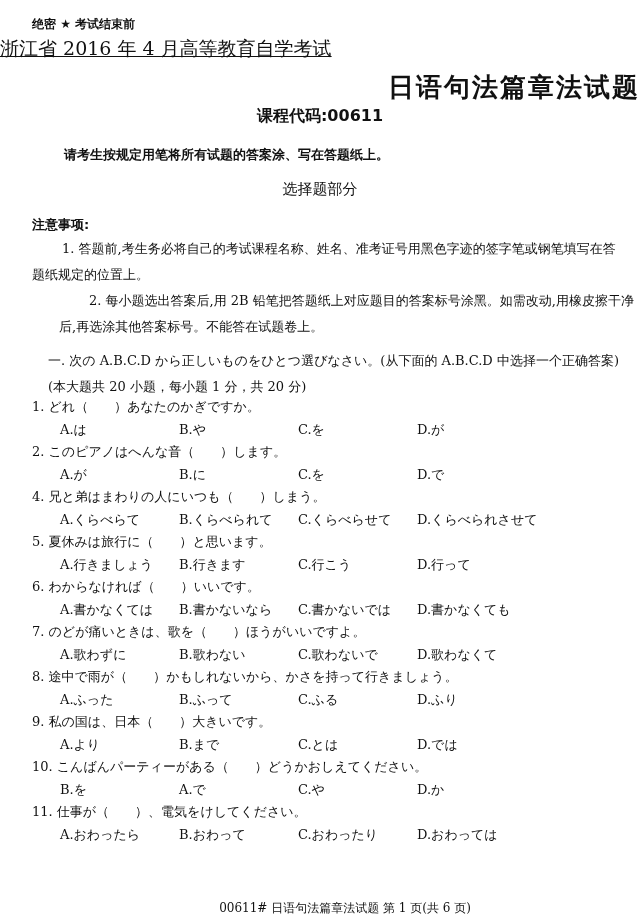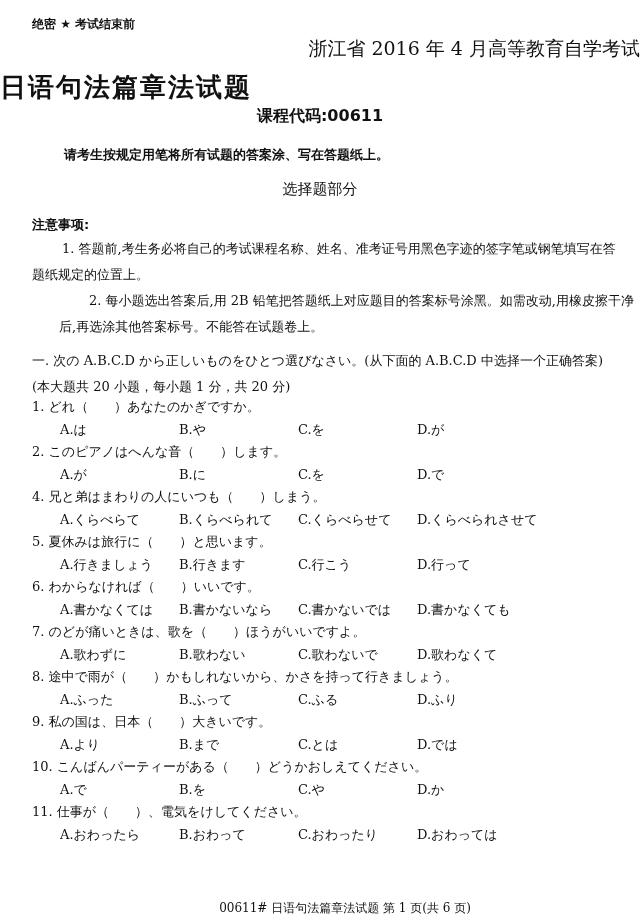--- a/index.html
+++ b/index.html
@@ -3,28 +3,28 @@
 <meta charset="utf-8">
 <style>
   html, body { margin: 0; padding: 0; background: #ffffff; }
   body {
     width: 640px; height: 924px; position: relative; overflow: hidden;
     color: #111111;
     font-family: "DejaVu Serif", "Liberation Serif", serif;
   }
   .abs { position: absolute; white-space: nowrap; }
   .secret { left: 32px; top: 8px; font-size: 12px; font-family: "DejaVu Sans", sans-serif; font-weight: bold; margin-top: 8px; }
-  .exam-title { left: 0; width: 640px; text-align: right; top: 36px; font-size: 19px; }
-  .paper-title { left: 0; width: 640px; text-align: left; top: 70px; font-size: 26px; font-weight: bold; font-family: "DejaVu Sans", sans-serif; letter-spacing: 2px; }
+  .exam-title { left: 0; width: 640px; text-align: left; top: 36px; font-size: 19px; text-decoration: underline; }
+  .paper-title { left: 0; width: 640px; text-align: right; top: 70px; font-size: 26px; font-weight: bold; font-family: "DejaVu Sans", sans-serif; letter-spacing: 2px; }
   .course-code { left: 0; width: 640px; text-align: center; top: 106px; font-size: 16px; font-weight: bold; font-family: "DejaVu Sans", sans-serif; }
   .instruction { left: 64px; top: 146px; font-size: 13px; font-family: "DejaVu Sans", sans-serif; font-weight: bold; }
   .section-title { left: 0; width: 640px; text-align: center; top: 180px; font-size: 15px; font-family: "DejaVu Sans", sans-serif; }
   .notes-heading { left: 32px; top: 216px; font-size: 13px; font-weight: bold; font-family: "DejaVu Sans", sans-serif; }
   .note { left: 32px; width: 584px; font-size: 13px; line-height: 26px; white-space: normal; text-indent: 30px; }
-  .part-heading { left: 32px; width: 584px; top: 348px; font-size: 13px; line-height: 26px; white-space: normal; }
+  .part-heading { left: 48px; width: 584px; top: 348px; font-size: 13px; line-height: 26px; white-space: normal; }
   .q-list { left: 32px; top: 396px; width: 590px; }
   .question { font-size: 13px; height: 22.5px; line-height: 22.5px; white-space: nowrap; }
   .options { display: flex; font-size: 13px; height: 22.5px; line-height: 22.5px; padding-left: 28px; }
   .opt { display: inline-block; width: 119px; white-space: nowrap; }
   .footer { left: 0; width: 640px; text-align: center; top: 900px; font-size: 12px; margin-left: 25px; }
 </style>
 </head>
 <body>
 
 <div class="abs secret">绝密 ★ 考试结束前</div>
@@ -109,22 +109,22 @@
     <div class="options">
       <span class="opt">A.より</span>
       <span class="opt">B.まで</span>
       <span class="opt">C.とは</span>
       <span class="opt">D.では</span>
     </div>
   </div>
   <div>
     <div class="question">10.  こんばんパーティーがある（　　）どうかおしえてください。</div>
     <div class="options">
+      <span class="opt">B.を</span>
       <span class="opt">A.で</span>
-      <span class="opt">B.を</span>
       <span class="opt">C.や</span>
       <span class="opt">D.か</span>
     </div>
   </div>
   <div>
     <div class="question">11.  仕事が（　　）、電気をけしてください。</div>
     <div class="options">
       <span class="opt">A.おわったら</span>
       <span class="opt">B.おわって</span>
       <span class="opt">C.おわったり</span>

